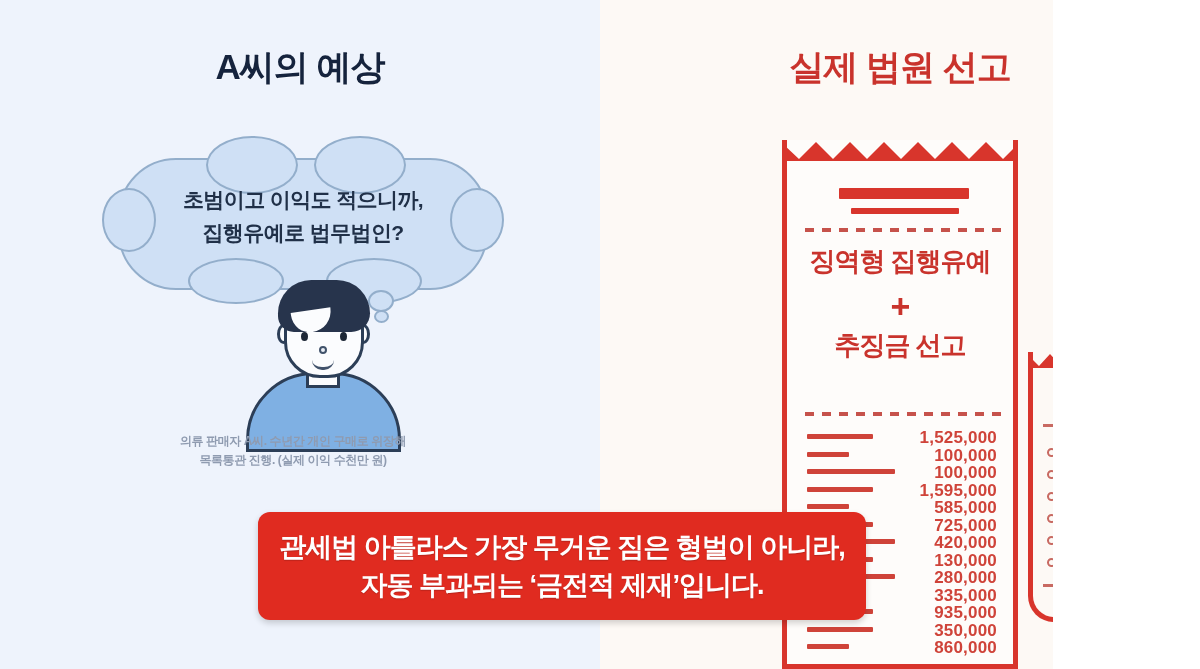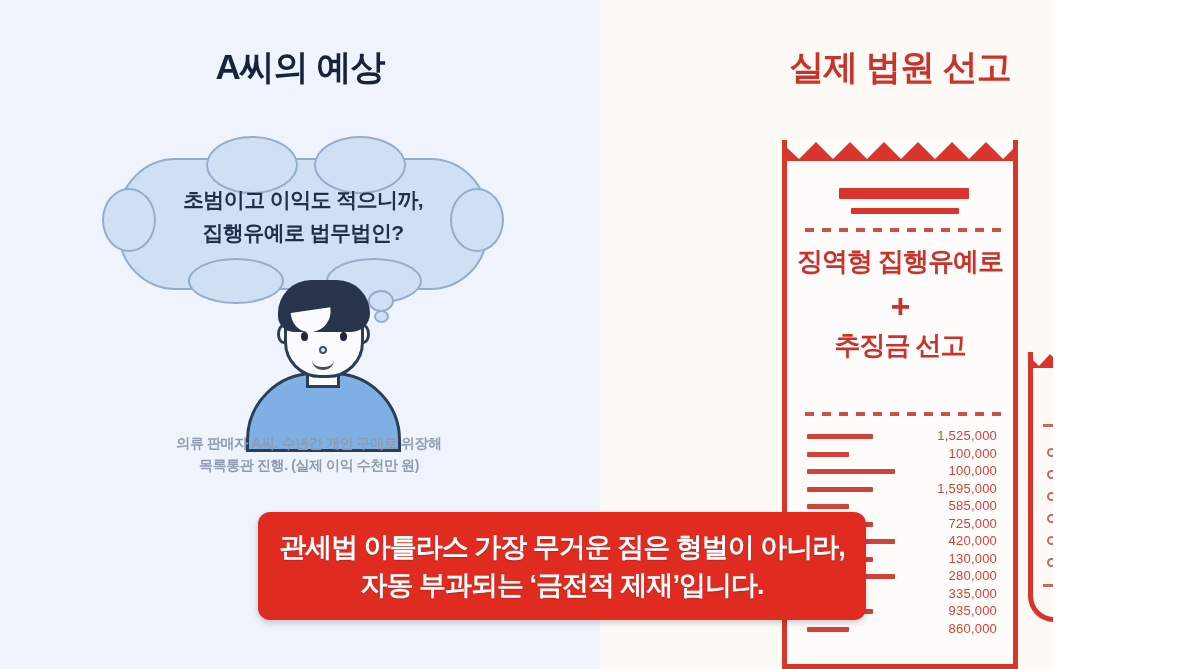--- a/index.html
+++ b/index.html
@@ -65,22 +65,22 @@
     content:"";position:absolute;left:14px;top:30px;width:40px;height:22px;
     background:#fbfcfe;border-radius:0 0 22px 20px;transform:rotate(-8deg);
   }
   .eye{position:absolute;top:60px;width:7px;height:9px;background:#1d2736;border-radius:50%;}
   .eye.l{left:65px;} .eye.r{left:104px;}
   .nose{position:absolute;left:83px;top:74px;width:8px;height:8px;border-radius:50%;background:#e9eef6;border:2px solid #41526b;box-sizing:border-box;}
   .mouth{position:absolute;left:76px;top:88px;width:22px;height:7px;border-bottom:3px solid #41526b;border-radius:0 0 14px 14px;}
 
   
   .caption{
-    position:absolute;left:124px;top:432px;width:370px;text-align:center;
-    font-size:14px;color:#8f9bb0;line-height:1.6;font-weight:bold;letter-spacing:-0.4px;
+    position:absolute;left:108px;top:432px;width:370px;text-align:center;
+    font-size:12px;color:#8f9bb0;line-height:1.6;font-weight:bold;letter-spacing:-0.4px;
     filter:blur(.35px);
   }
 
   
   .receipt-back{
     position:absolute;left:1028px;top:352px;width:56px;height:270px;
     background:#fdf9f5;border:5px solid #d8352c;border-top:none;
     border-radius:0 0 26px 26px;box-sizing:border-box;overflow:hidden;
   }
   .receipt-back .zig{position:absolute;left:-5px;top:0;width:66px;height:16px;}
@@ -105,21 +105,21 @@
     position:absolute;left:0;top:104px;width:226px;text-align:center;
     color:#c9332c;font-weight:bold;letter-spacing:-1px;
   }
   .v-line1{font-size:26px;}
   .v-plus{font-size:34px;margin:10px 0 6px;line-height:1;}
   .v-line2{font-size:26px;line-height:1.25;}
 
   .items{position:absolute;left:0;top:288px;width:226px;}
   .item-row{position:relative;height:17.5px;}
   .item-bar{position:absolute;left:20px;top:6px;height:5px;background:#cf4339;border-radius:1px;}
-  .item-val{position:absolute;right:16px;top:0;font-size:13px;color:#cf4339;font-weight:normal;letter-spacing:.2px;}
+  .item-val{position:absolute;right:16px;top:0;font-size:17px;color:#cf4339;font-weight:bold;letter-spacing:.2px;}
 
   
   .banner{
     position:absolute;left:258px;top:512px;width:608px;height:108px;
     background:#e02b20;border-radius:12px;
     box-shadow:0 3px 6px rgba(0,0,0,.18);
     display:flex;align-items:center;justify-content:center;
   }
   .banner-text{
     color:#ffffff;font-size:27px;font-weight:bold;text-align:center;line-height:1.42;
@@ -196,21 +196,21 @@
 
   <div class="receipt">
     <svg class="zigtop" viewBox="0 0 246 22" preserveAspectRatio="none">
       <path d="M0,22 L0,4 L17,20 L34,3 L51,20 L68,3 L85,20 L102,3 L119,20 L136,3 L153,20 L170,3 L187,20 L204,3 L221,20 L238,3 L246,10 L246,22 Z" fill="#d8352c"></path>
     </svg>
     <div class="bar-thick"></div>
     <div class="bar-thin"></div>
     <div class="dashrow dash-top"></div>
 
     <div class="verdict">
-      <div class="v-line1">징역형 집행유예로</div>
+      <div class="v-line1">징역형 집행유예</div>
       <div class="v-plus">+</div>
       <div class="v-line2">추징금 선고</div>
     </div>
 
     <div class="dashrow dash-mid"></div>
 
     <div class="items" id="items">
         <div class="item-row">
           <div class="item-bar" style="width: 66px;"></div>
           <div class="item-val">1,525,000</div>
@@ -247,20 +247,24 @@
           <div class="item-bar" style="width: 88px;"></div>
           <div class="item-val">280,000</div>
         </div>
         <div class="item-row">
           <div class="item-bar" style="width: 42px;"></div>
           <div class="item-val">335,000</div>
         </div>
         <div class="item-row">
           <div class="item-bar" style="width: 66px;"></div>
           <div class="item-val">935,000</div>
+        </div>
+        <div class="item-row">
+          <div class="item-bar" style="width: 66px;"></div>
+          <div class="item-val">350,000</div>
         </div>
         <div class="item-row">
           <div class="item-bar" style="width: 42px;"></div>
           <div class="item-val">860,000</div>
         </div>
       </div>
   </div>
 
   <div class="banner">
     <div class="banner-text">

